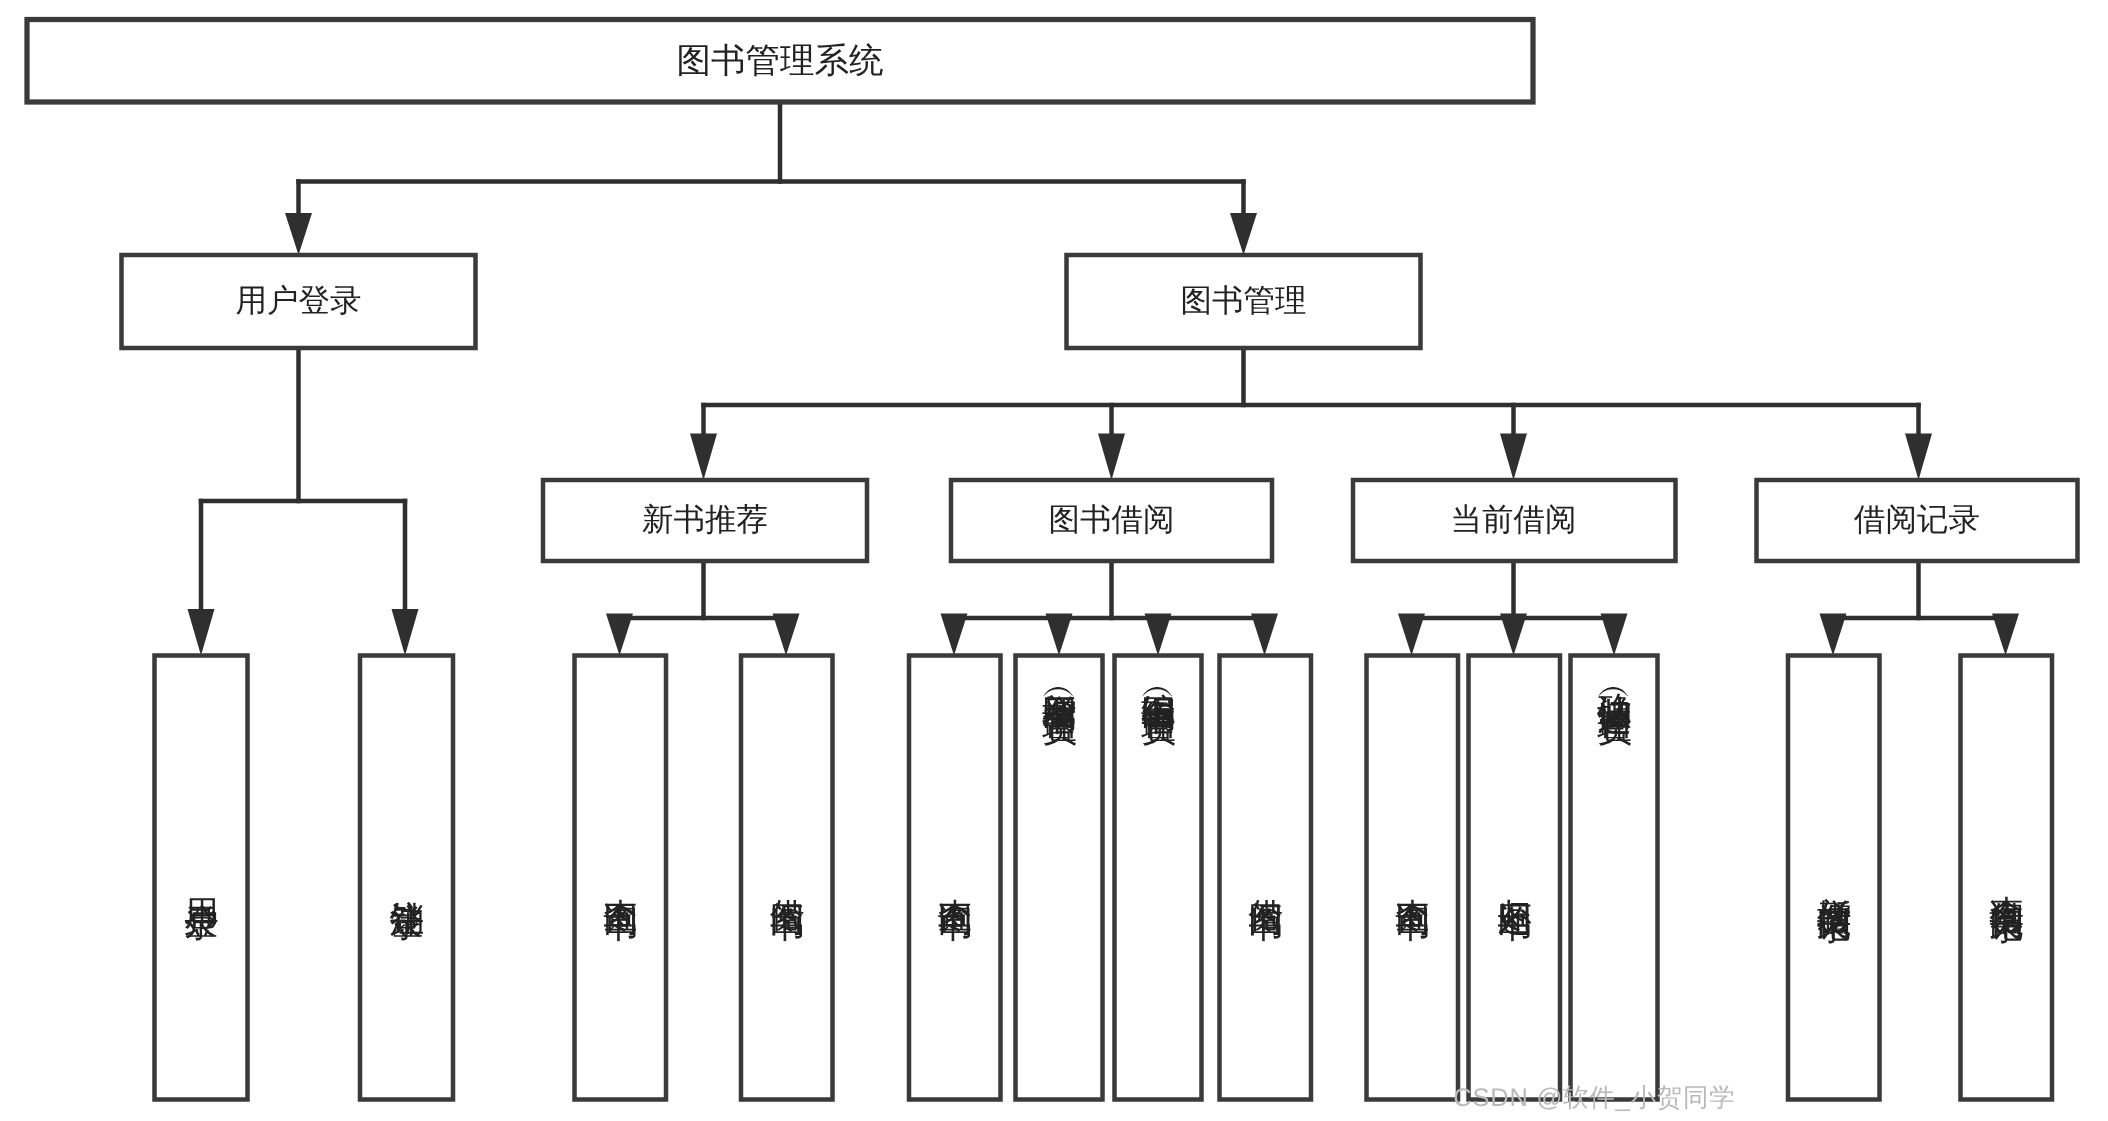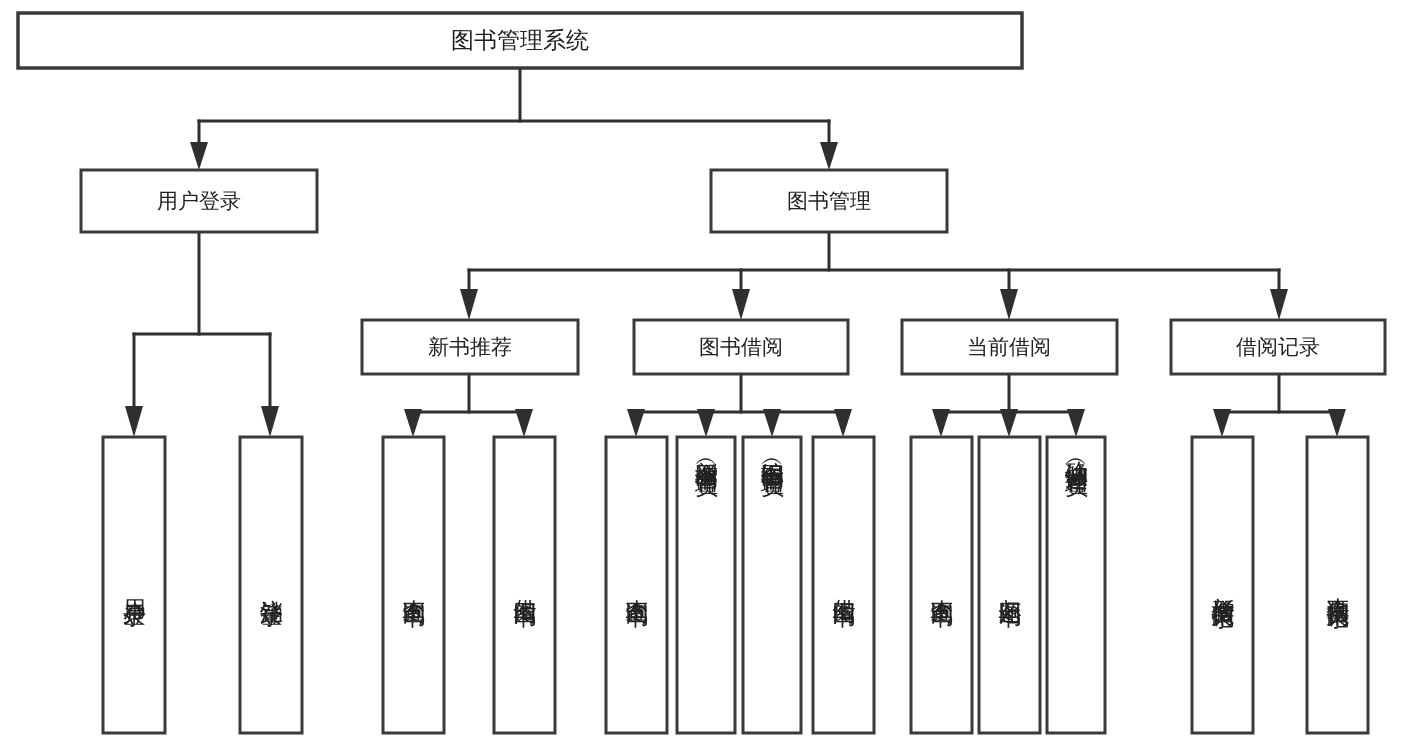--- a/index.html
+++ b/index.html
@@ -253,13 +253,14 @@
     <span class="vert-label">确认归还（管理员）</span>
   </div>
 
   <div class="vert-label-wrap" style="left:1192px; top:437px; width:61px; height:296px;">
     <span class="vert-label">新增借阅记录</span>
   </div>
   <div class="vert-label-wrap" style="left:1307px; top:437px; width:61px; height:296px;">
     <span class="vert-label">查询借阅记录</span>
   </div>
 
+  <div class="watermark">CSDN @软件_小贺同学</div>
 </div>
 
 </body></html>

